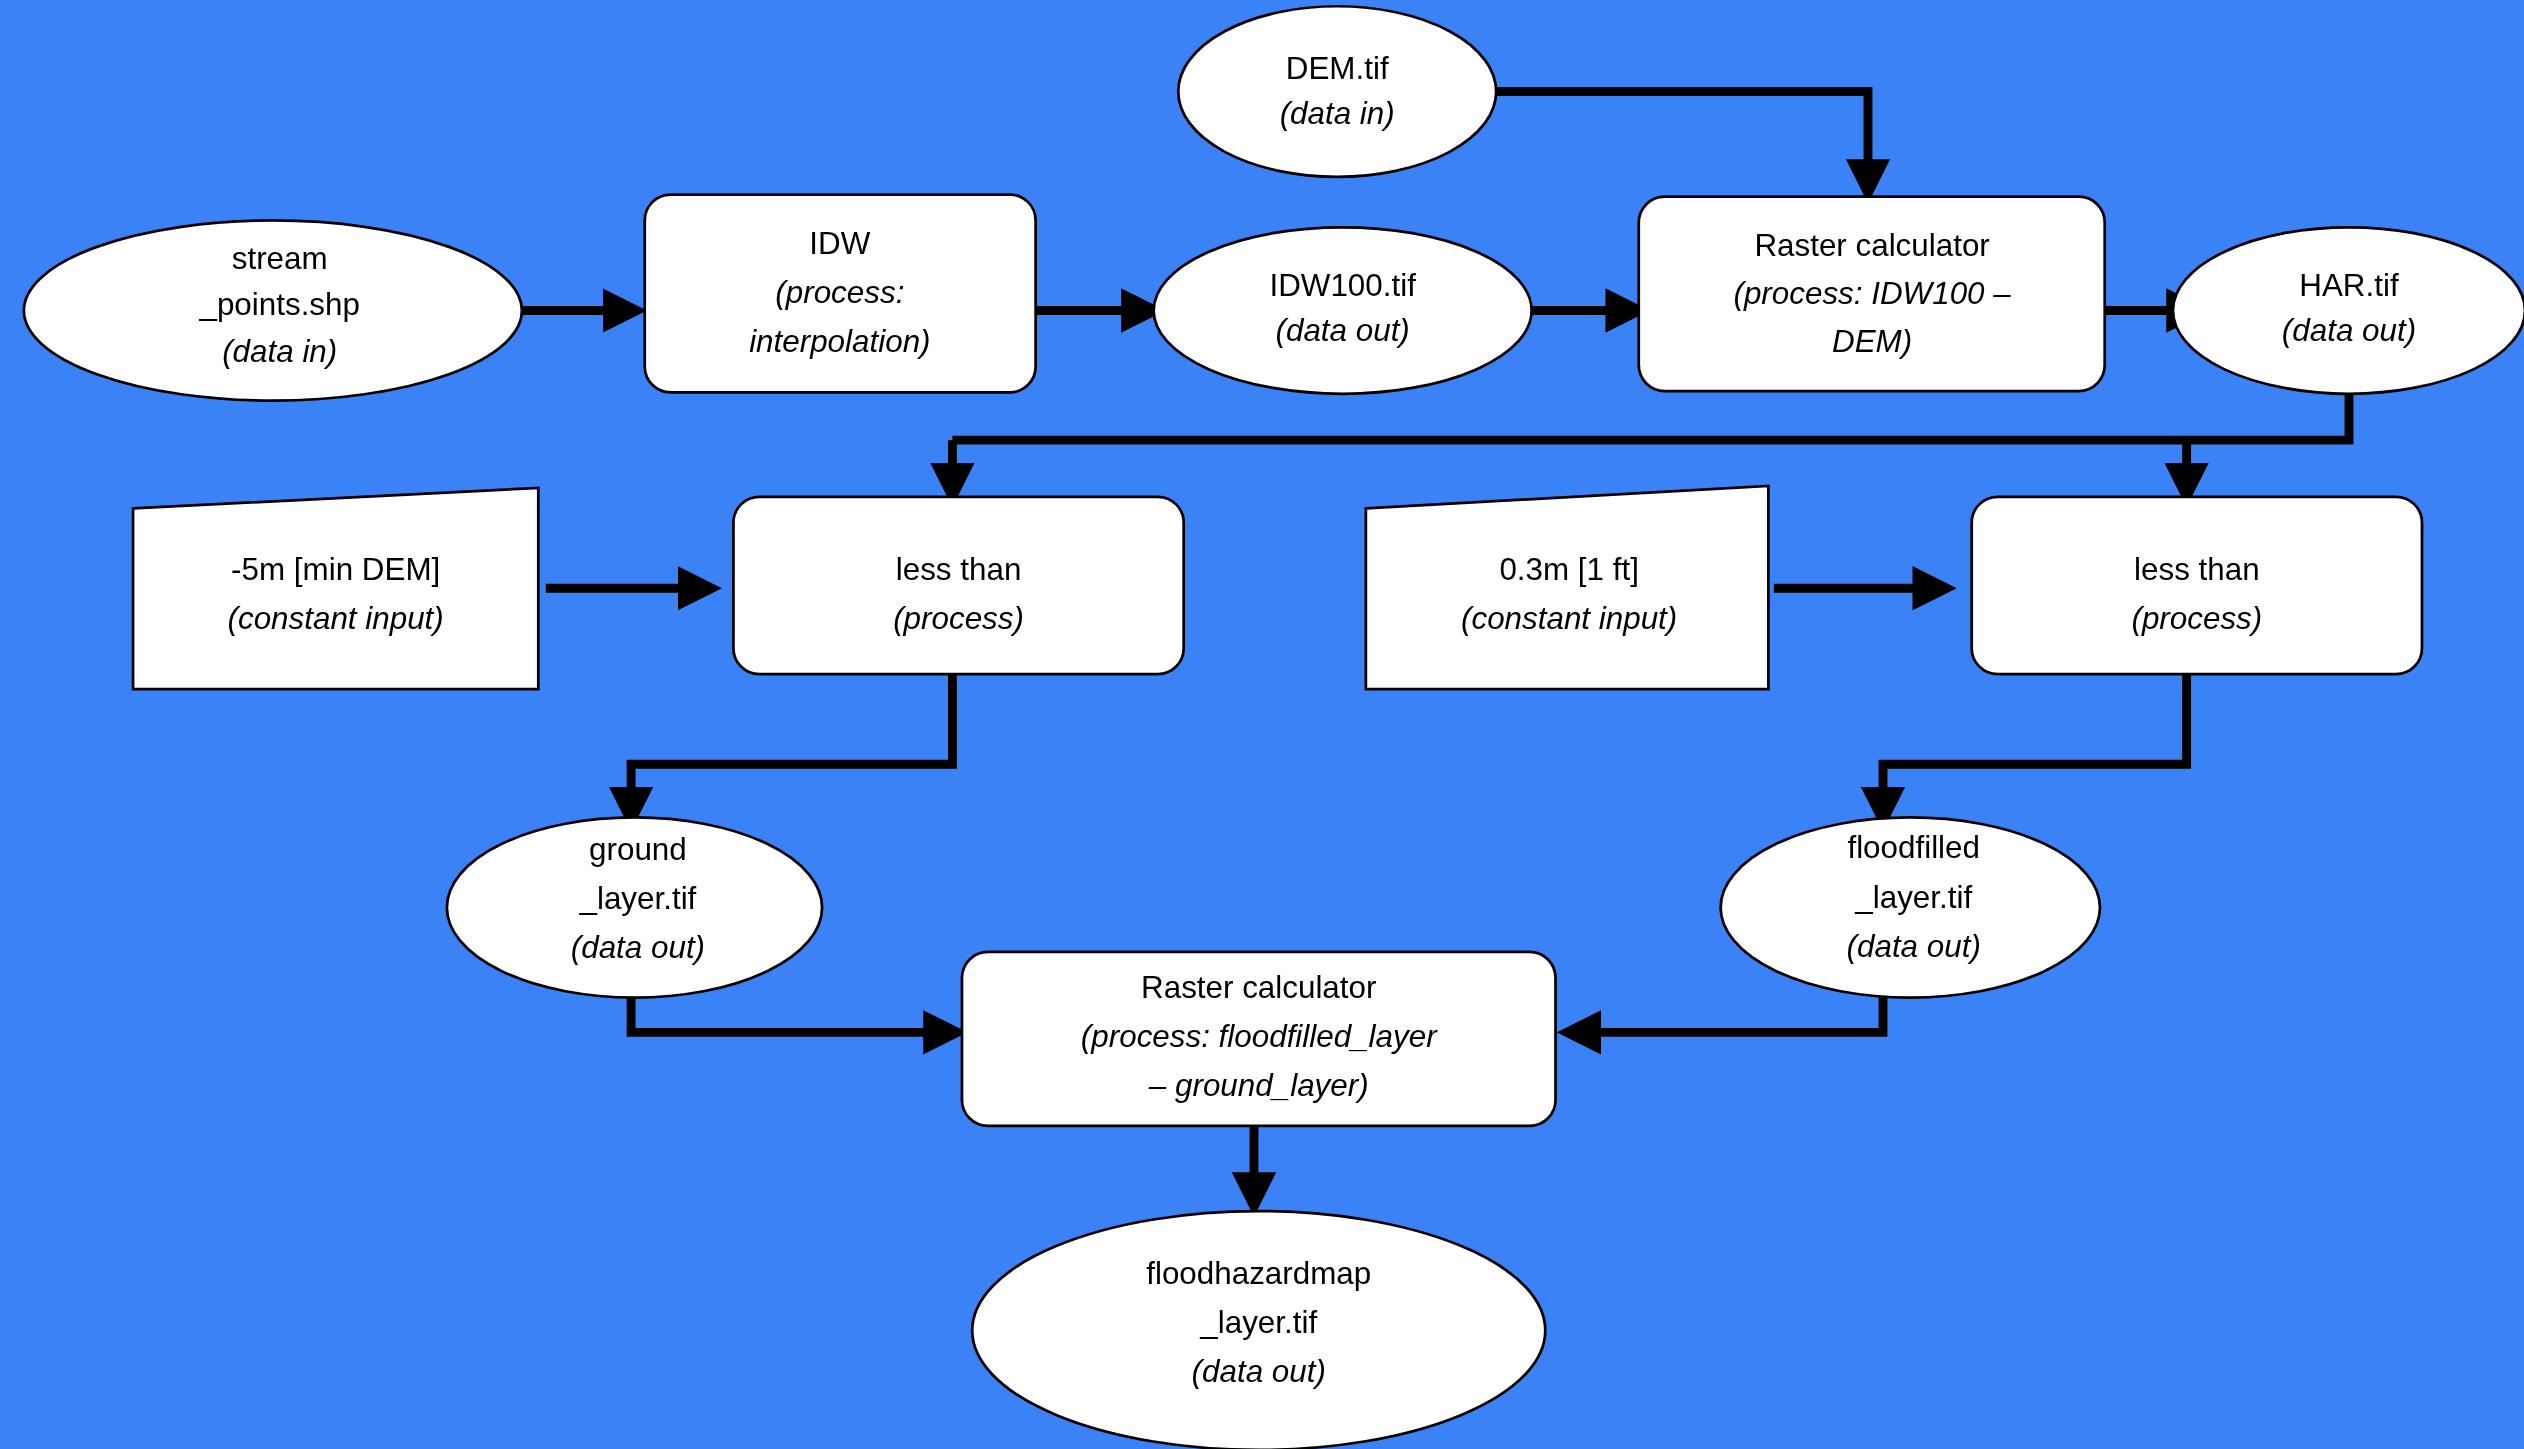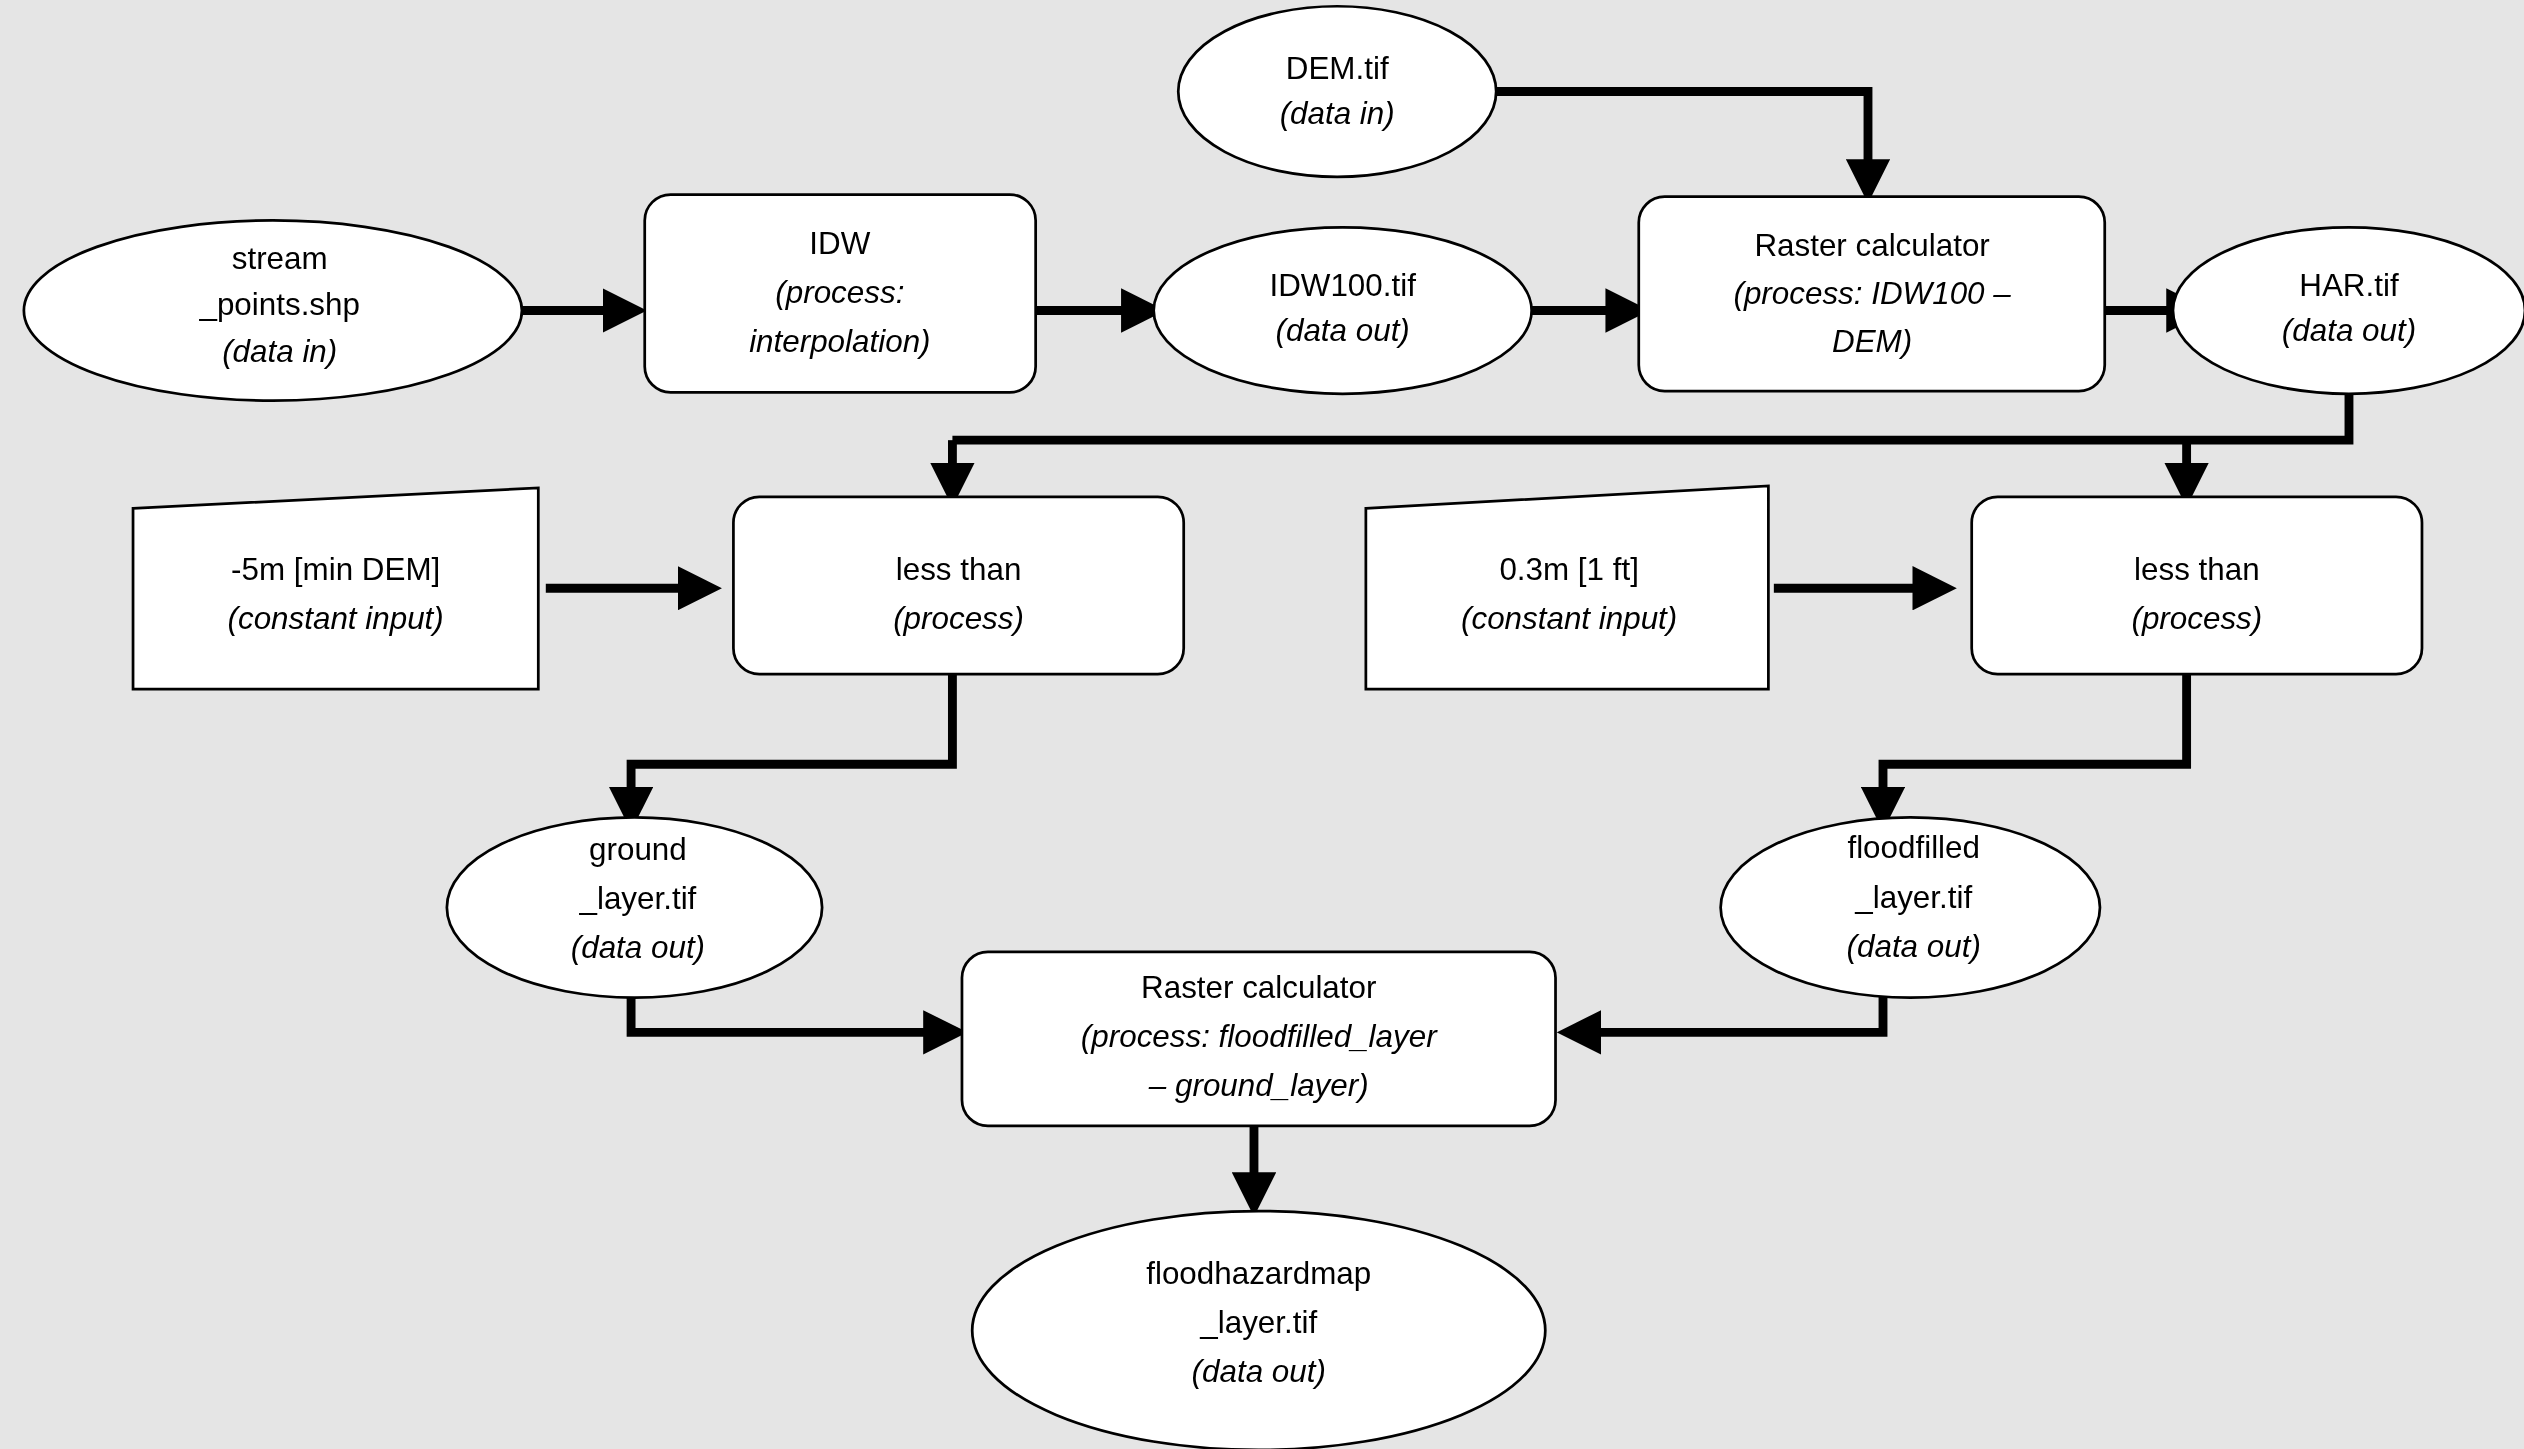--- a/index.html
+++ b/index.html
@@ -4,21 +4,21 @@
 <style>
   html, body {
     margin: 0;
     padding: 0;
     background: #ffffff;
   }
   #stage {
     position: relative;
     width: 2525px;
     height: 1450px;
-    background: #e5e5e5;
+    background: #3b82f6;
     overflow: hidden;
   }
   svg#diagram {
     position: absolute;
     top: 0;
     left: 0;
     width: 2525px;
     height: 1450px;
   }
   .shape-stroke {

